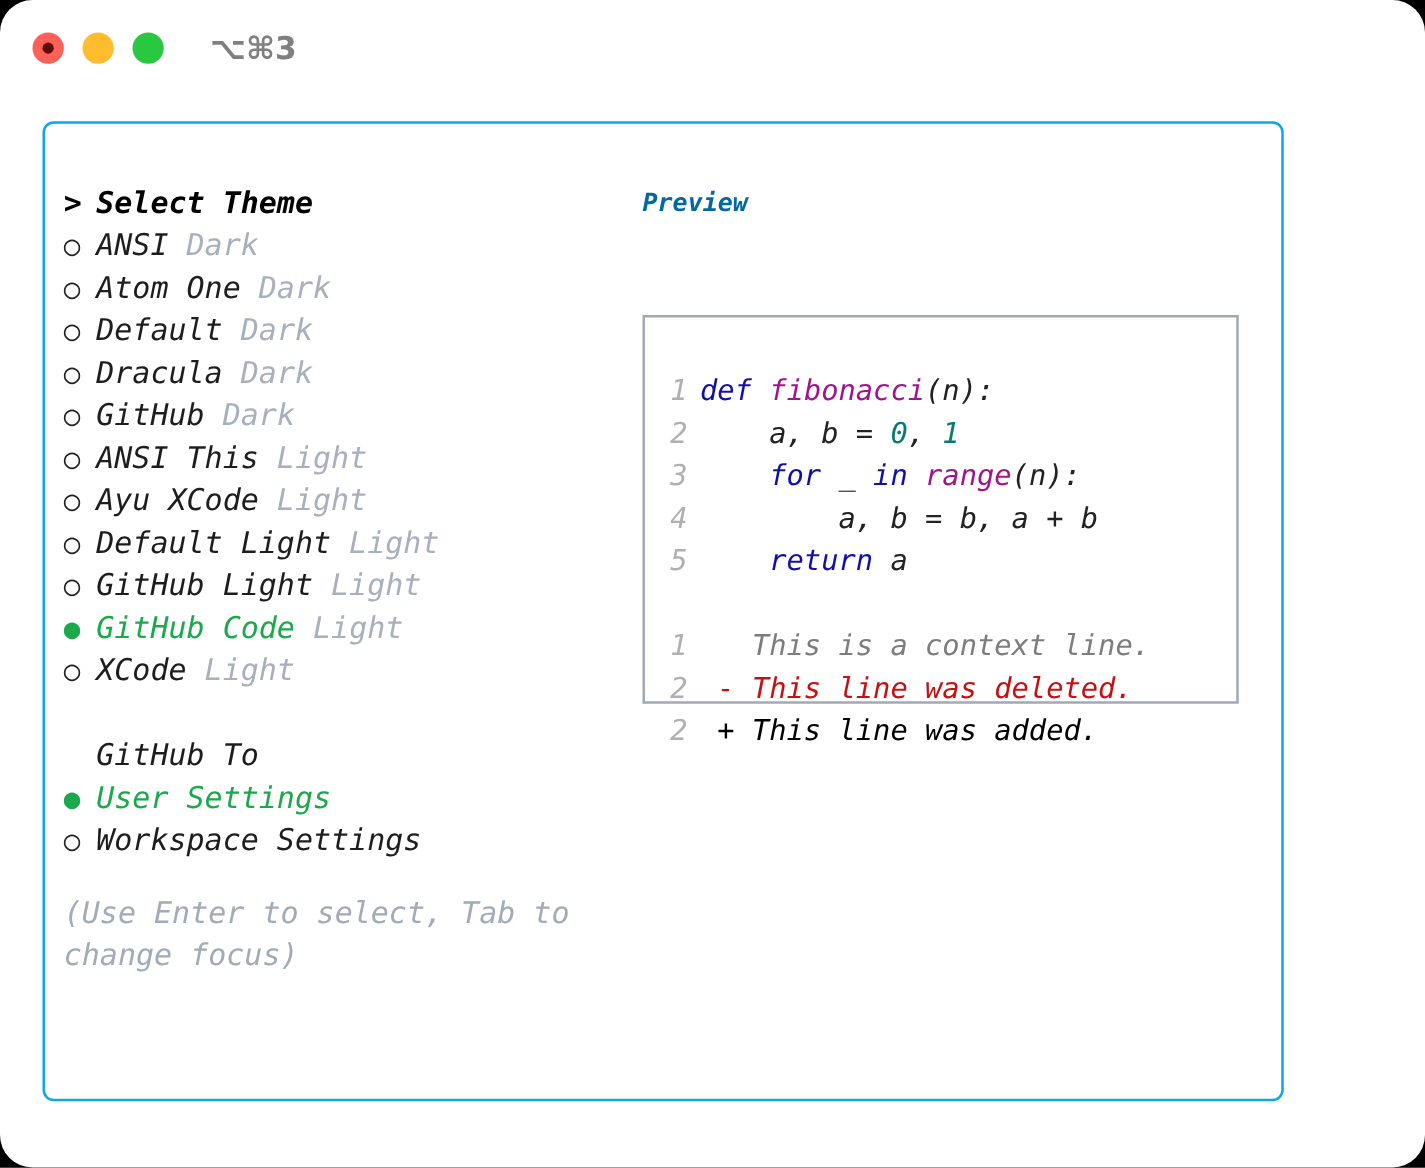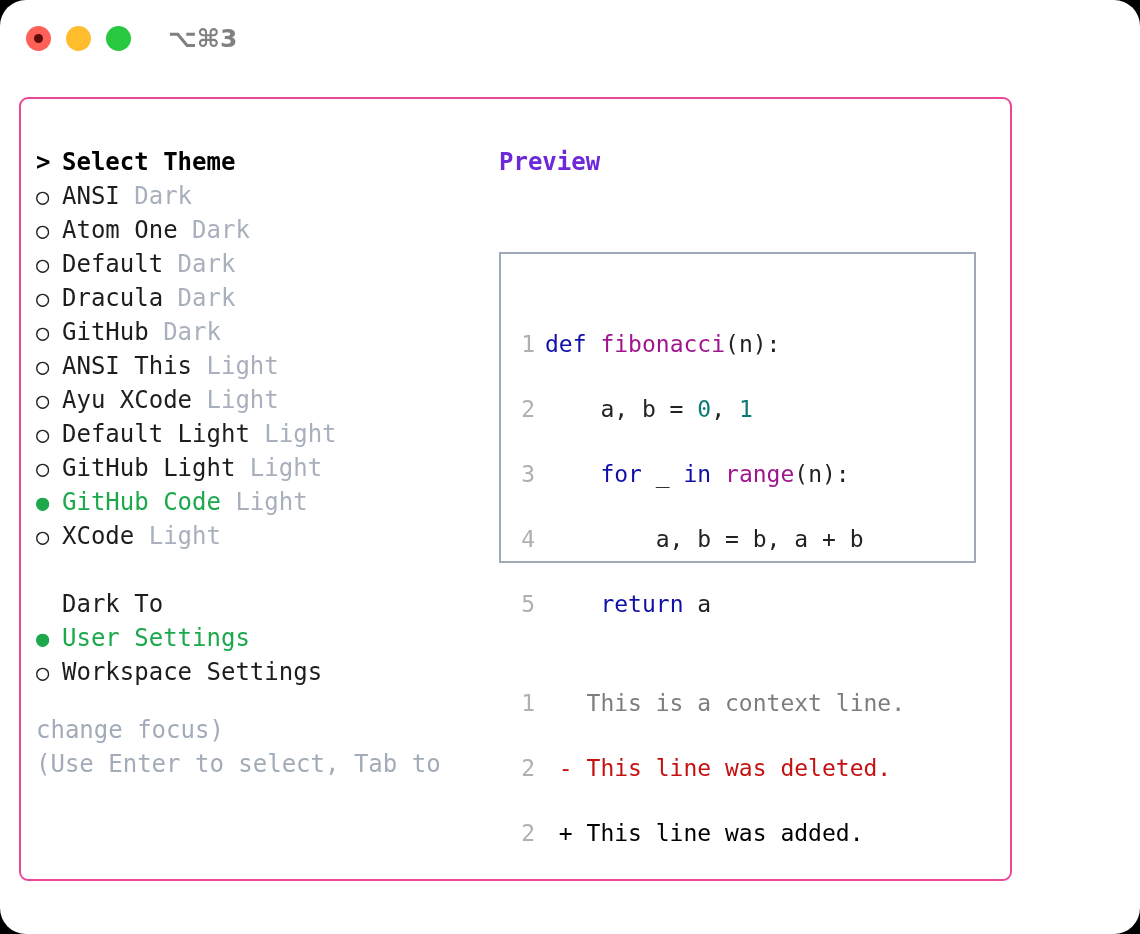--- a/index.html
+++ b/index.html
@@ -59,26 +59,27 @@
     font-size: 25px;
     font-weight: bold;
     color: #808080;
     letter-spacing: 0px;
     font-family: "DejaVu Sans", "Liberation Sans", sans-serif;
   }
 
   
   .panel {
     position: absolute;
-    left: 19px; top: 97px;
+    left: 34px; top: 97px;
     width: 993px;
     height: 784px;
-    border: 2px solid #ec4899;
+    border: 2px solid #0ea5e9;
     border-radius: 9px;
     background: #ffffff;
+    font-style: italic;
   }
 
   .columns {
     position: absolute;
     left: 0; top: 0;
     width: 100%; height: 100%;
   }
 
   
   .left-col {
@@ -126,43 +127,43 @@
   }
 
   
   .right-col {
     position: absolute;
     left: 478px;
     top: 46px;
     width: 500px;
   }
   .preview-title {
-    font-size: 24px;
+    font-size: 20px;
     line-height: 34px;
     font-weight: bold;
-    color: #6d28d9;
+    color: #0369a1;
   }
   .preview-box {
     position: absolute;
     left: 0;
     top: 107px;
     width: 477px;
     height: 311px;
     border: 2px solid #9fa9b7;
     background: #ffffff;
   }
   .code {
     position: absolute;
     left: 8px;
     top: 42px;
     font-size: 23px;
     line-height: 34px;
     white-space: pre;
   }
-  .cline { height: 34px; white-space: pre; margin-top: 31px; }
+  .cline { height: 34px; white-space: pre; }
   .ln {
     display: inline-block;
     width: 26px;
     text-align: right;
     color: #b0b0b0;
     margin-right: 10px;
   }
   .kw   { color: #1010a8; }
   .fn   { color: #a0158f; }
   .num  { color: #0a7a74; }
@@ -203,31 +204,31 @@
             <div class="row"><span class="marker">○</span><span class="label">Ayu XCode</span><span class="suffix"> Light</span></div>
             <div class="row"><span class="marker">○</span><span class="label">Default Light</span><span class="suffix"> Light</span></div>
             <div class="row"><span class="marker">○</span><span class="label">GitHub Light</span><span class="suffix"> Light</span></div>
             <div class="row"><span class="marker selected">●</span><span class="label sel">GitHub Code</span><span class="suffix"> Light</span></div>
             <div class="row"><span class="marker">○</span><span class="label">XCode</span><span class="suffix"> Light</span></div>
           </div>
 
         <div class="spacer-sm"></div>
 
         <div class="row">
-          <span class="marker blank">○</span><span class="label plain">Dark To</span>
+          <span class="marker blank">○</span><span class="label plain">GitHub To</span>
         </div>
         <div id="apply-list">
             <div class="row"><span class="marker selected">●</span><span class="label sel">User Settings</span></div>
             <div class="row"><span class="marker">○</span><span class="label">Workspace Settings</span></div>
           </div>
       </div>
 
       <div class="hint">
+        <div>(Use Enter to select, Tab to</div>
         <div>change focus)</div>
-        <div>(Use Enter to select, Tab to</div>
       </div>
 
       <div class="right-col">
         <div class="preview-title">Preview</div>
         <div class="preview-box">
           <div class="code" id="code-block"><div class="cline"><span class="ln">1</span><span class="kw">def</span><span class="pln"> </span><span class="fn">fibonacci</span><span class="pln">(n):</span></div><div class="cline"><span class="ln">2</span><span class="pln">    a, b = </span><span class="num">0</span><span class="pln">, </span><span class="num">1</span></div><div class="cline"><span class="ln">3</span><span class="pln">    </span><span class="kw">for</span><span class="pln"> _ </span><span class="kw">in</span><span class="pln"> </span><span class="fn">range</span><span class="pln">(n):</span></div><div class="cline"><span class="ln">4</span><span class="pln">        a, b = b, a + b</span></div><div class="cline"><span class="ln">5</span><span class="pln">    </span><span class="kw">return</span><span class="pln"> a</span></div><div class="gap"></div><div class="cline"><span class="ln">1</span><span class="ctx">   This is a context line.</span></div><div class="cline"><span class="ln">2</span><span class="del"> - This line was deleted.</span></div><div class="cline"><span class="ln">2</span><span class="add"> + This line was added.</span></div></div>
         </div>
       </div>
 
     </div>

